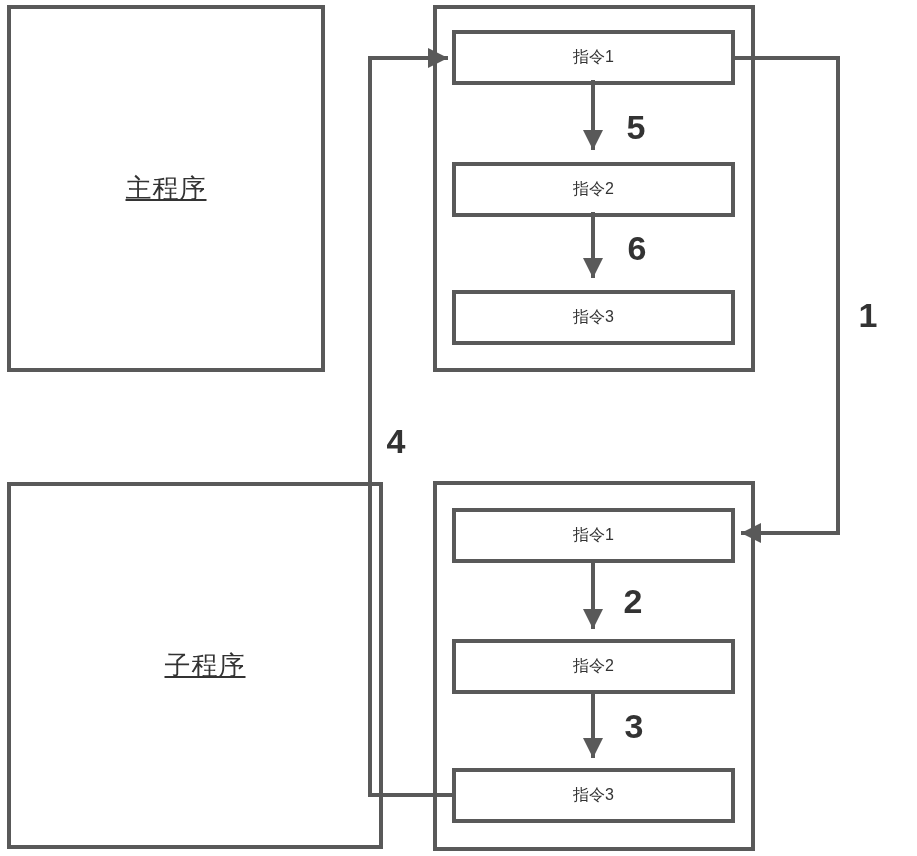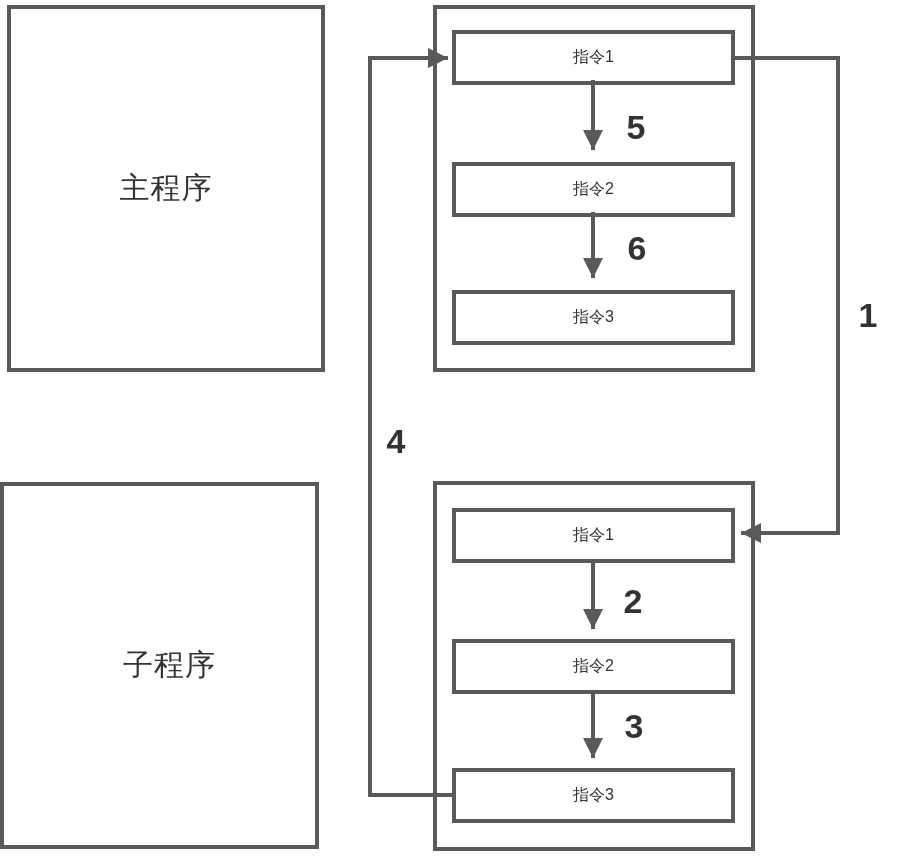--- a/index.html
+++ b/index.html
@@ -24,22 +24,23 @@
     position: absolute;
     box-sizing: border-box;
     border: 4px solid var(--line);
     background: var(--bg);
     display: flex;
     align-items: center;
     justify-content: center;
     color: var(--text);
   }
   .program-box {
-    font-size: 30px;
+    font-size: 26px;
     letter-spacing: 1px;
+    text-decoration: underline;
   }
   .container-box {
     background: var(--bg);
   }
   .instruction-box {
     font-size: 16px;
     background: var(--bg);
   }
   .step-label {
     position: absolute;
@@ -64,21 +65,21 @@
 </style>
 </head>
 <body>
 
 <div class="canvas">
 
   <div class="box program-box" style="left:7px; top:5px; width:318px; height:367px;">
     <span>主程序</span>
   </div>
 
-  <div class="box program-box" style="left:0; top:482px; width:319px; height:367px;padding-left:20px;">
+  <div class="box program-box" style="left:7px; top:482px; width:376px; height:367px;padding-left:20px;">
     <span>子程序</span>
   </div>
 
   <div class="box container-box" style="left:433px; top:5px; width:322px; height:367px;">
     <div class="box instruction-box" style="left:15px; top:21px; width:283px; height:55px;">
       <span>指令1</span>
     </div>
     <div class="box instruction-box" style="left:15px; top:153px; width:283px; height:55px;">
       <span>指令2</span>
     </div>

